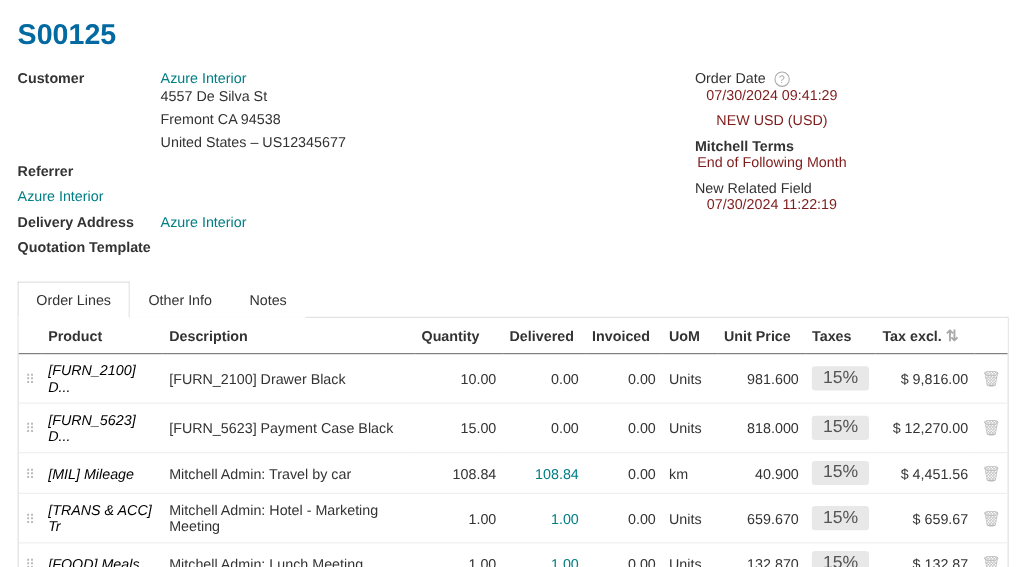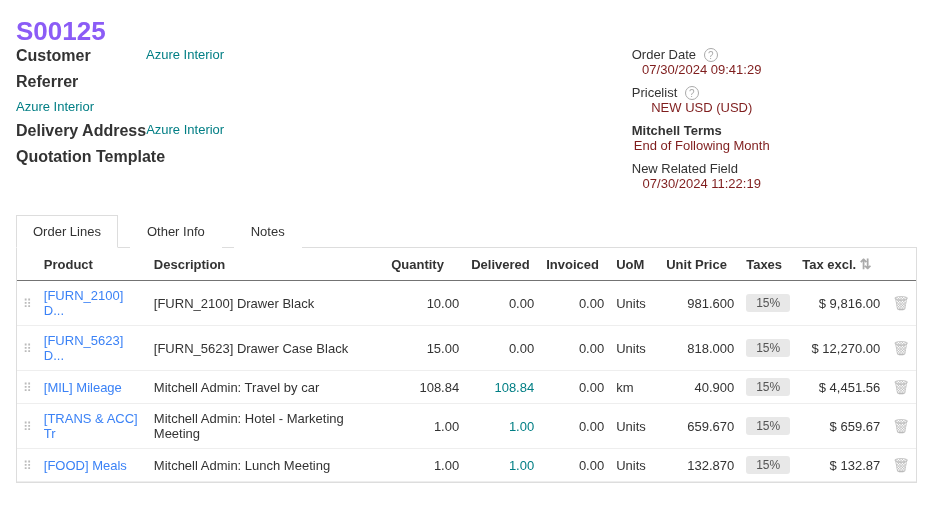--- a/index.html
+++ b/index.html
@@ -1,72 +1,77 @@
 <!DOCTYPE html>
 <html><head>
   <meta charset="utf-8">
   <style>
     * { box-sizing: border-box; margin: 0; padding: 0; }
     body { font-family: Arial, sans-serif; font-size: 13px; color: #333; background: #fff; padding: 16px; width: 933px; }
     
-    .page-title { font-size: 26px; font-weight: bold; color: #8b5cf6; }
+    .page-title { font-size: 26px; font-weight: bold; color: #0369a1; margin-bottom: 16px; }
     
     .info-section { display: flex; gap: 40px; margin-bottom: 16px; }
     .info-left { flex: 1; }
     .info-right { flex: 1; }
     
     .info-row { display: flex; margin-bottom: 8px; align-items: flex-start; }
-    .info-label { font-weight: bold; color: #333; min-width: 130px; font-size: 16px; }
+    .info-label { font-weight: bold; color: #333; min-width: 130px; font-size: 13px; }
     .info-value { color: #333; font-size: 13px; }
     .info-value a, .info-value .link { color: #017e84; text-decoration: none; cursor: pointer; }
     .address-block { line-height: 1.6; }
     
     .right-info-row { display: flex; margin-bottom: 8px; align-items: center; flex-direction: column; }
     .right-label { color: #333; min-width: 140px; font-size: 13px; }
     .right-label.bold { font-weight: bold; }
     .right-value { color: #7f1d1d; font-size: 13px; }
     .question-icon { display: inline-block; width: 14px; height: 14px; border-radius: 50%; border: 1px solid #aaa; color: #aaa; font-size: 10px; text-align: center; line-height: 13px; margin-left: 4px; cursor: pointer; }
     
-    .tabs-container { border-bottom: 1px solid #ddd; margin-bottom: 0; display: flex; gap: 12px; }
+    .tabs-container { border-bottom: 1px solid #ddd; margin-bottom: 0; display: flex; gap: 0; }
     .tab { padding: 8px 16px; cursor: pointer; border: 1px solid transparent; border-bottom: none; font-size: 13px; color: #333; background: #fff; margin-bottom: -1px; }
     .tab.active { border-color: #ddd; border-bottom: 1px solid #fff; font-weight: normal; }
     
     .table-section { border: 1px solid #ddd; border-top: none; }
     
     table { width: 100%; border-collapse: collapse; }
     thead th { padding: 8px 6px; text-align: left; font-weight: bold; font-size: 13px; border-bottom: 1px solid #737373; background: #fff; color: #333; }
     thead th.right { text-align: left; }
     
     tbody tr { border-bottom: 1px solid #eee; }
     tbody td { padding: 7px 6px; font-size: 13px; vertical-align: middle; }
     tbody td.right { text-align: right; }
-    tbody td .link { color: #3b82f6; cursor: pointer; text-decoration: none; }
+    tbody td .link { color: #000000; cursor: pointer; text-decoration: none; font-style: italic; }
     
     .drag-handle { color: #bbb; cursor: grab; font-size: 12px; }
     
-    .badge { display: inline-block; background: #e8e8e8; color: #555; border-radius: 3px; padding: 2px 10px; font-size: 12px; }
+    .badge { display: inline-block; background: #e8e8e8; color: #555; border-radius: 3px; padding: 2px 10px; font-size: 16px; }
     
     .delivered-val { color: #017e84; cursor: pointer; }
     
     .delete-icon { color: #bbb; cursor: pointer; font-size: 14px; }
     
     .reorder-icon { color: #aaa; cursor: pointer; font-size: 14px; }
   </style>
 </head>
 <body>
 
 <h1 class="page-title">S00125</h1>
 
 <div class="info-section">
 
   <div class="info-left">
     <div class="info-row">
       <span class="info-label">Customer</span>
       <div class="info-value">
         <div><a class="link">Azure Interior</a></div>
+        <div class="address-block">
+          <div>4557 De Silva St</div>
+          <div>Fremont CA 94538</div>
+          <div>United States – US12345677</div>
+        </div>
       </div>
     </div>
     <div class="info-row">
       <span class="info-label">Referrer</span>
       <div class="info-value"></div>
     </div>
     <div class="info-row">
       <div class="info-value">
         <a class="link">Azure Interior</a>
       </div>
@@ -85,24 +90,20 @@
 
   <div class="info-right">
     <div class="right-info-row">
       <span class="right-label">
         <span>Order Date</span>
         <span class="question-icon">?</span>
       </span>
       <span class="right-value">07/30/2024 09:41:29</span>
     </div>
     <div class="right-info-row">
-      <span class="right-label">
-        <span>Pricelist</span>
-        <span class="question-icon">?</span>
-      </span>
       <span class="right-value">NEW USD (USD)</span>
     </div>
     <div class="right-info-row">
       <span class="right-label bold">Mitchell Terms</span>
       <span class="right-value">End of Following Month</span>
     </div>
     <div class="right-info-row">
       <span class="right-label">New Related Field</span>
       <span class="right-value">07/30/2024 11:22:19</span>
     </div>
@@ -144,21 +145,21 @@
       <td class="right">0.00</td>
       <td>Units</td>
       <td class="right">981.600</td>
       <td><span class="badge">15%</span></td>
       <td class="right">$ 9,816.00</td>
       <td><span class="delete-icon">🗑</span></td>
     </tr>
         <tr>
       <td><span class="drag-handle">⠿</span></td>
       <td><a class="link">[FURN_5623] D...</a></td>
-      <td>[FURN_5623] Drawer Case Black</td>
+      <td>[FURN_5623] Payment Case Black</td>
       <td class="right">15.00</td>
       <td class="right"><span class="">0.00</span></td>
       <td class="right">0.00</td>
       <td>Units</td>
       <td class="right">818.000</td>
       <td><span class="badge">15%</span></td>
       <td class="right">$ 12,270.00</td>
       <td><span class="delete-icon">🗑</span></td>
     </tr>
         <tr>

